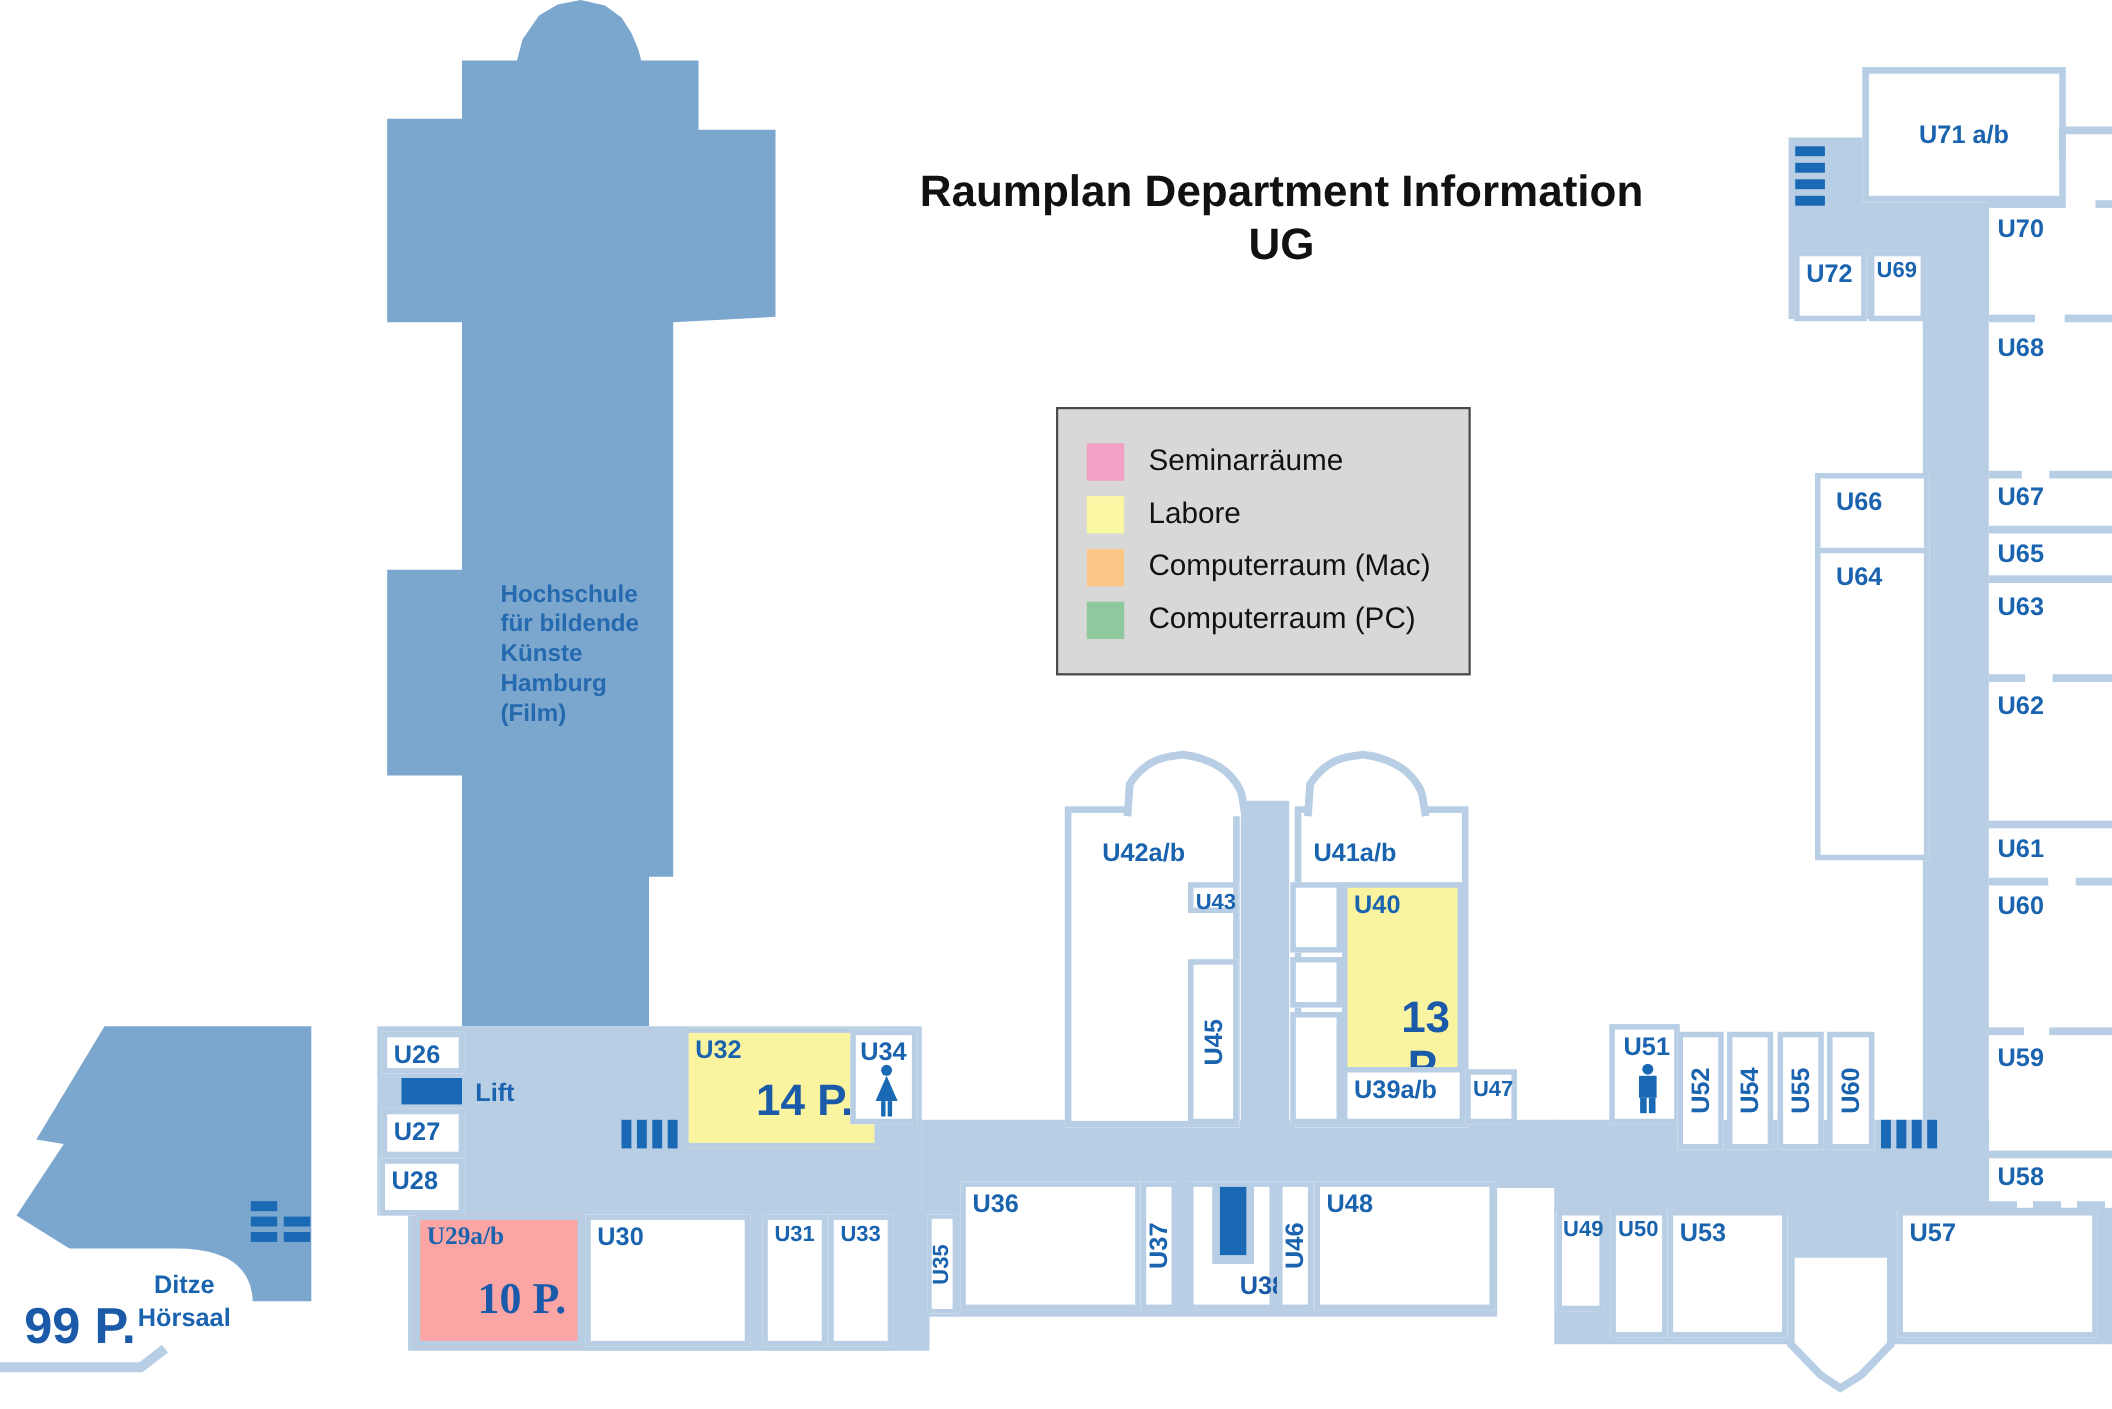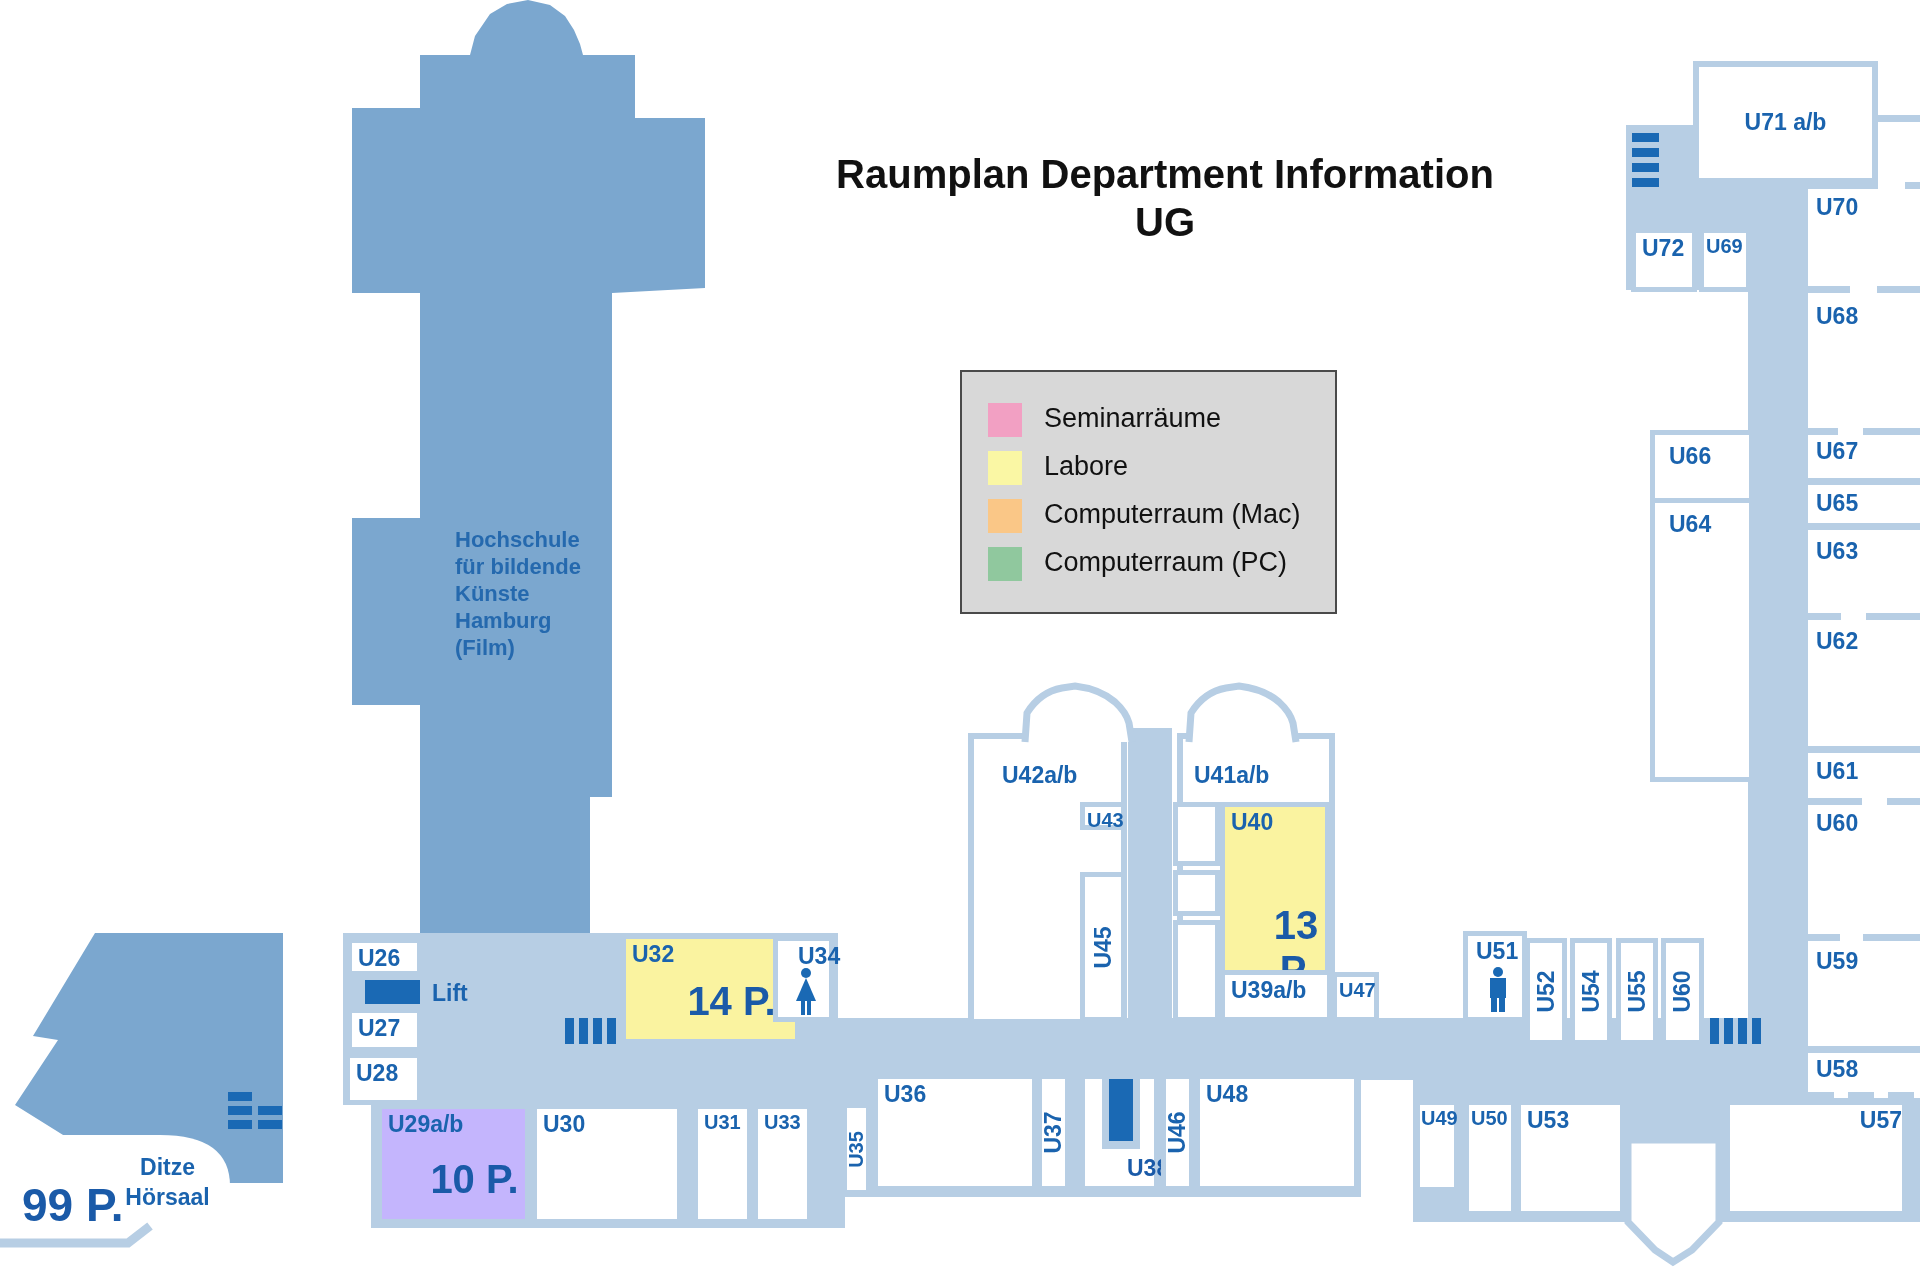--- a/index.html
+++ b/index.html
@@ -5,21 +5,21 @@
   html,body{margin:0;padding:0;background:#fff;}
   #plan{position:relative;width:1920px;height:1281px;background:#fff;overflow:hidden;
         font-family:"Liberation Sans",sans-serif;}
   .blue{position:absolute;background:#B7CEE4;}
   .wall{position:absolute;background:#B7CEE4;height:7px;}
   .room{position:absolute;background:#fff;border:5px solid #B7CEE4;box-sizing:border-box;
         color:#1A63AE;font-weight:bold;font-size:23px;}
   .room .lbl{display:block;padding:2px 0 0 6px;white-space:nowrap;}
   .vroom{display:flex;align-items:center;justify-content:center;}
   .vroom .lbl{padding:0;transform:rotate(-90deg);white-space:nowrap;}
-  .pink{background:#c4b5fd;}
+  .pink{background:#fca5a5;font-family:Liberation Serif, serif;}
   .yellow{background:#FAF3A0;}
   .cap{position:absolute;left:0;right:0;text-align:center;font-size:40px;color:#1A5AA8;padding-left:42px;}
   .flabel{position:absolute;color:#1A63AE;font-weight:bold;font-size:23px;white-space:nowrap;}
   .dark{position:absolute;background:#1A69B4;}
   #title{position:absolute;left:800px;top:150px;width:730px;text-align:center;color:#111;
          font-weight:bold;font-size:40px;line-height:48px;}
   #towertext{position:absolute;left:455px;top:526px;color:#2569AE;font-weight:bold;
              font-size:22px;line-height:27px;}
   #legend{position:absolute;left:960px;top:370px;width:377px;height:244px;background:#D8D8D8;
           border:2px solid #4a4a4a;box-sizing:border-box;display:flex;flex-direction:column;
@@ -100,21 +100,21 @@
       <span class="lbl">U27</span>
     </div>
   <div class="room" style="left:345px;top:1053px;width:77px;height:52px;">
       <span class="lbl">U28</span>
     </div>
   <div class="room yellow" style="left:621px;top:934px;width:179px;height:110px;">
     <span class="lbl">U32</span>
     <span class="cap" style="top:40px;">14 P.</span>
   </div>
   <div class="room" style="left:773px;top:936px;width:61px;height:86px;">
-    <span class="lbl" style="padding-left:20px;">U34</span>
+    <span class="lbl" style="padding-left:4px;">U34</span>
     <svg width="26" height="50" style="left:15px;top:26px;">
       <circle cx="13" cy="6" r="5" fill="#1A69B4"></circle>
       <polygon points="13,11 3,34 23,34" fill="#1A69B4"></polygon>
       <rect x="8" y="34" width="4" height="14" fill="#1A69B4"></rect>
       <rect x="14" y="34" width="4" height="14" fill="#1A69B4"></rect>
     </svg>
   </div>
 
   <div class="room pink" style="left:377px;top:1104px;width:153px;height:120px;">
     <span class="lbl">U29a/b</span>
@@ -153,21 +153,21 @@
 
   <div class="room" style="left:1415px;top:1100px;width:44px;height:92px;">
       <span class="lbl tight" style="padding-left:1px;">U49</span>
     </div>
   <div class="room" style="left:1464px;top:1100px;width:52px;height:116px;">
       <span class="lbl tight" style="padding-left:2px;">U50</span>
     </div>
   <div class="room" style="left:1516px;top:1100px;width:109px;height:116px;">
       <span class="lbl">U53</span>
     </div>
-  <div class="room" style="left:1725px;top:1100px;width:182px;height:116px;text-align:right;">
+  <div class="room" style="left:1725px;top:1100px;width:182px;height:116px;">
       <span class="lbl">U57</span>
     </div>
 
   <div class="room" style="left:1463px;top:931px;width:64px;height:91px;">
     <span class="lbl" style="padding-left:8px;">U51</span>
     <svg width="26" height="48" style="left:17px;top:30px;">
       <circle cx="13" cy="6" r="5" fill="#1A69B4"></circle>
       <rect x="5" y="12" width="16" height="20" fill="#1A69B4"></rect>
       <rect x="6" y="32" width="6" height="14" fill="#1A69B4"></rect>
       <rect x="14" y="32" width="6" height="14" fill="#1A69B4"></rect>

